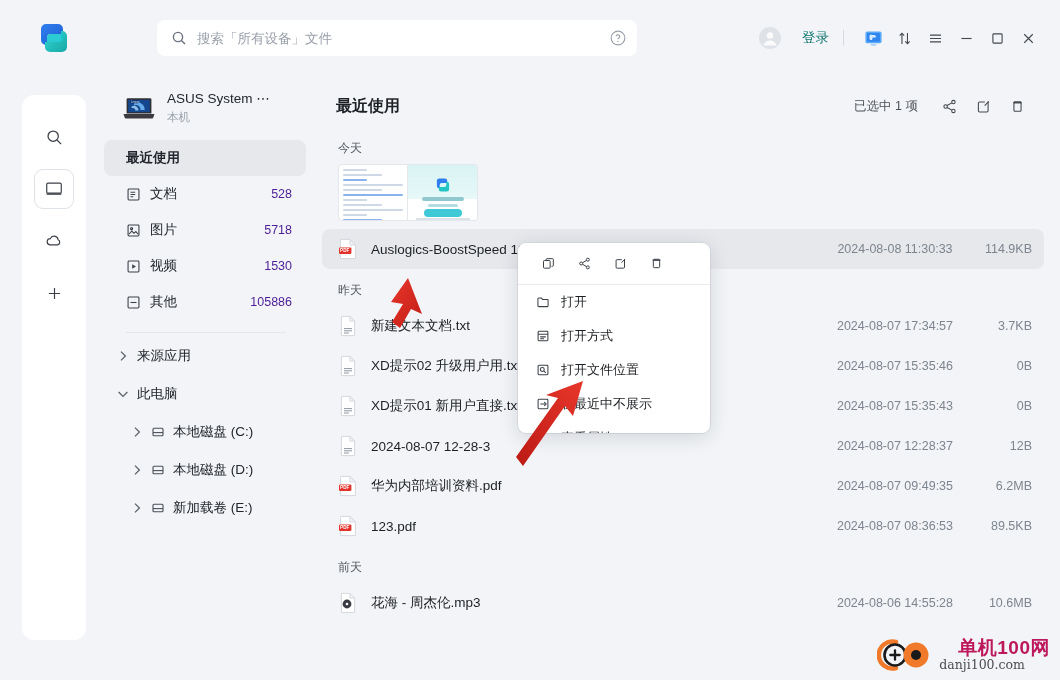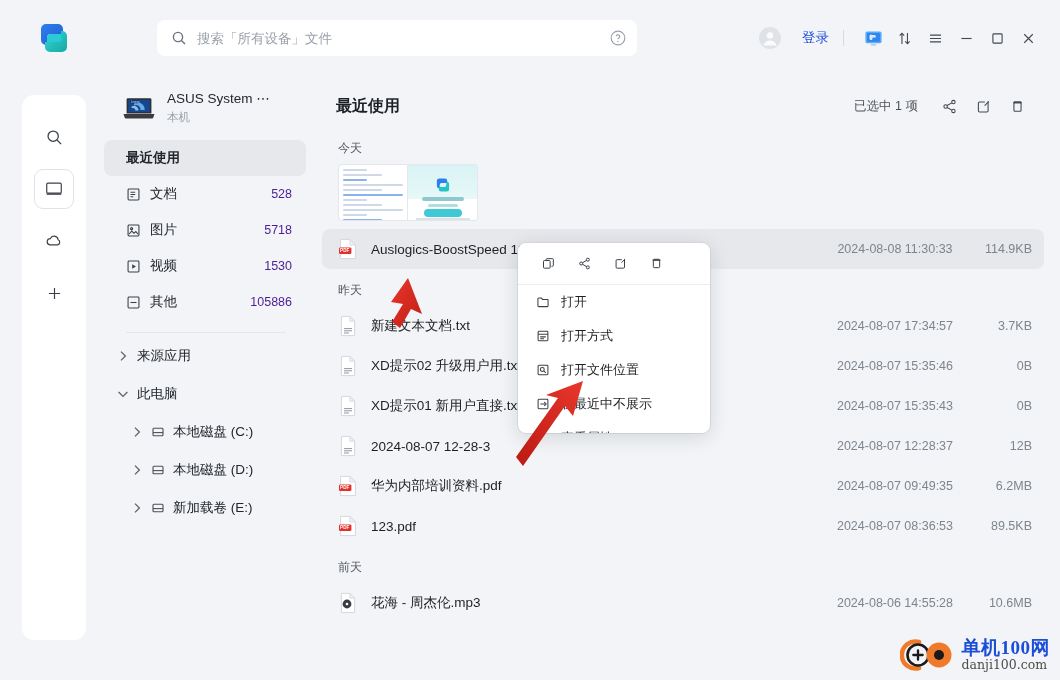--- a/index.html
+++ b/index.html
@@ -61,21 +61,21 @@
     height: 36px; display: flex; align-items: center; justify-content: center;
     color: #4a4f57;
   }
   .avatar-dot {
     width: 22px; height: 22px; border-radius: 50%;
     background: #dfe3e8;
     display: flex; align-items: center; justify-content: center;
     color: #ffffff;
   }
   .login-label {
-    font-size: 13.5px; color: #1d4ed8; margin-left: 21px; margin-right: 14px;
+    font-size: 13.5px; color: #0f766e; margin-left: 21px; margin-right: 14px;
     white-space: nowrap;
   }
   .tb-divider { width: 1px; height: 16px; background: #d6dae0; margin-right: 14px; }
   .icon-btn {
     width: 31px; height: 31px;
     display: flex; align-items: center; justify-content: center;
     color: #43484f;
   }
   .monitor-blue { width: 19px; height: 19px; }
 
@@ -243,22 +243,22 @@
   .arrow1 { left: 382px; top: 276px; }
   .arrow2 { left: 515px; top: 378px; }
 
   
   .watermark {
     position: absolute; right: 10px; bottom: 6px;
     display: flex; align-items: center; gap: 6px;
   }
   .wm-text { line-height: 1.05; }
   .wm-cn {
-    font-family: Liberation Serif, serif;
-    font-size: 19px; color: #1d4ed8; font-weight: bold; letter-spacing: 0.5px;
+    font-family: Liberation Sans, sans-serif;
+    font-size: 19px; color: #be185d; font-weight: bold; letter-spacing: 0.5px; margin-left: 19px;
   }
   .wm-en {
     font-family: "DejaVu Serif", "Liberation Serif", serif;
     font-size: 12.5px; color: #4d4d4d;
   }
 </style>
 </head>
 <body>
 
 <div id="app">

